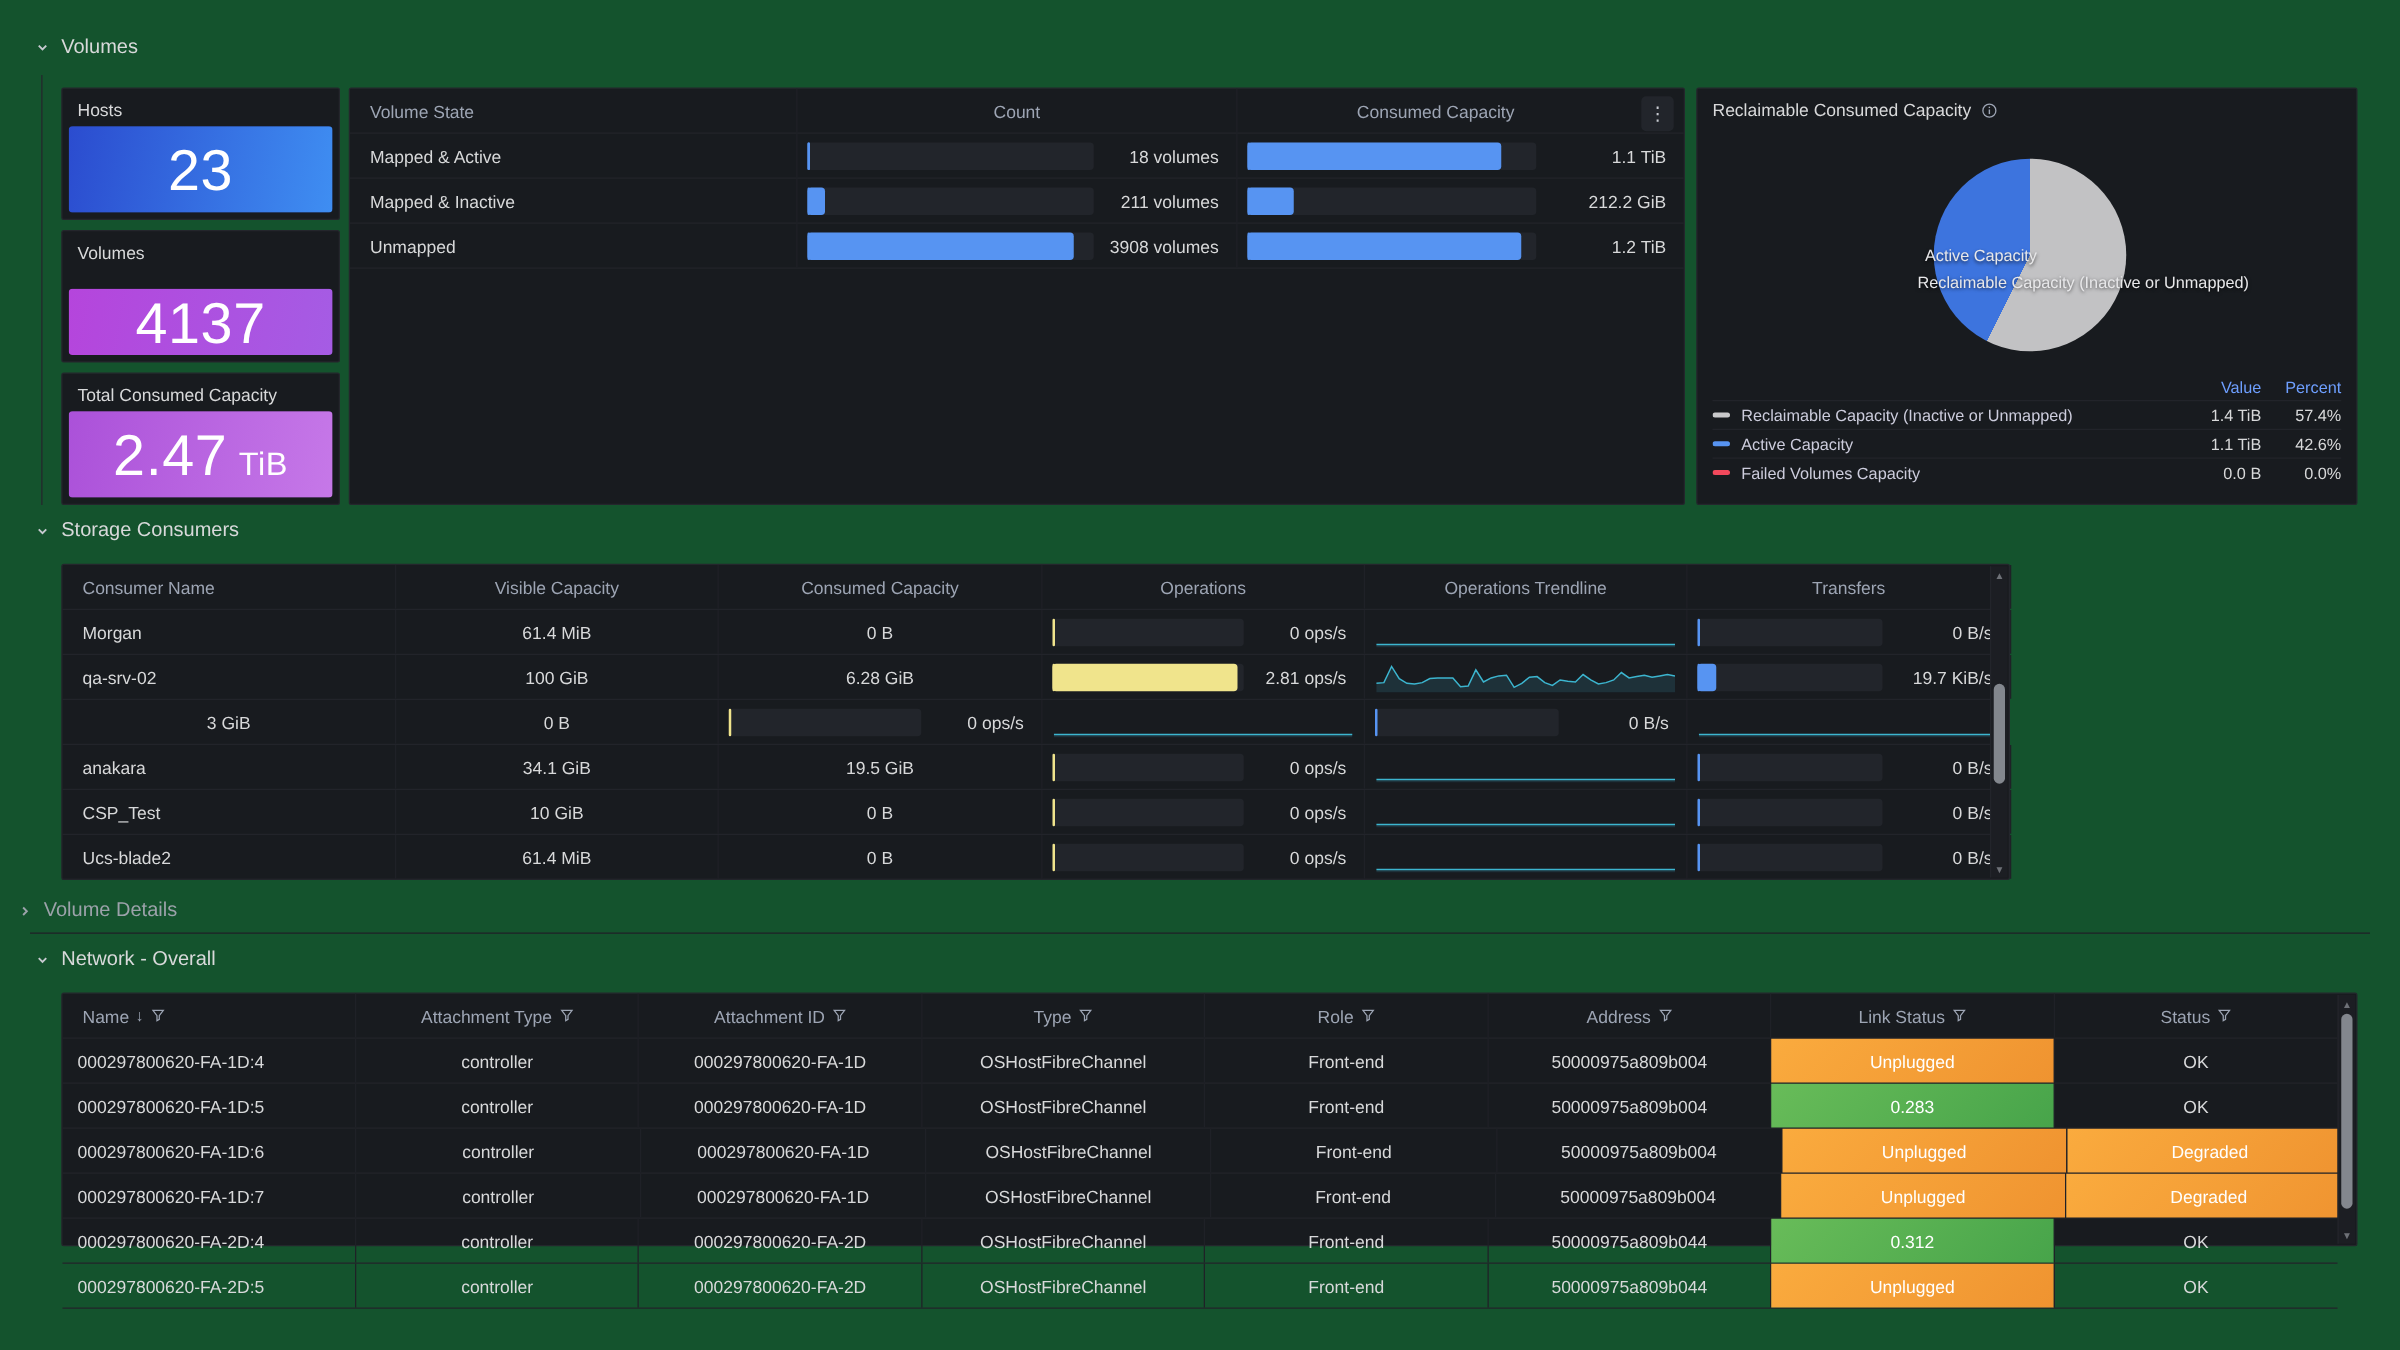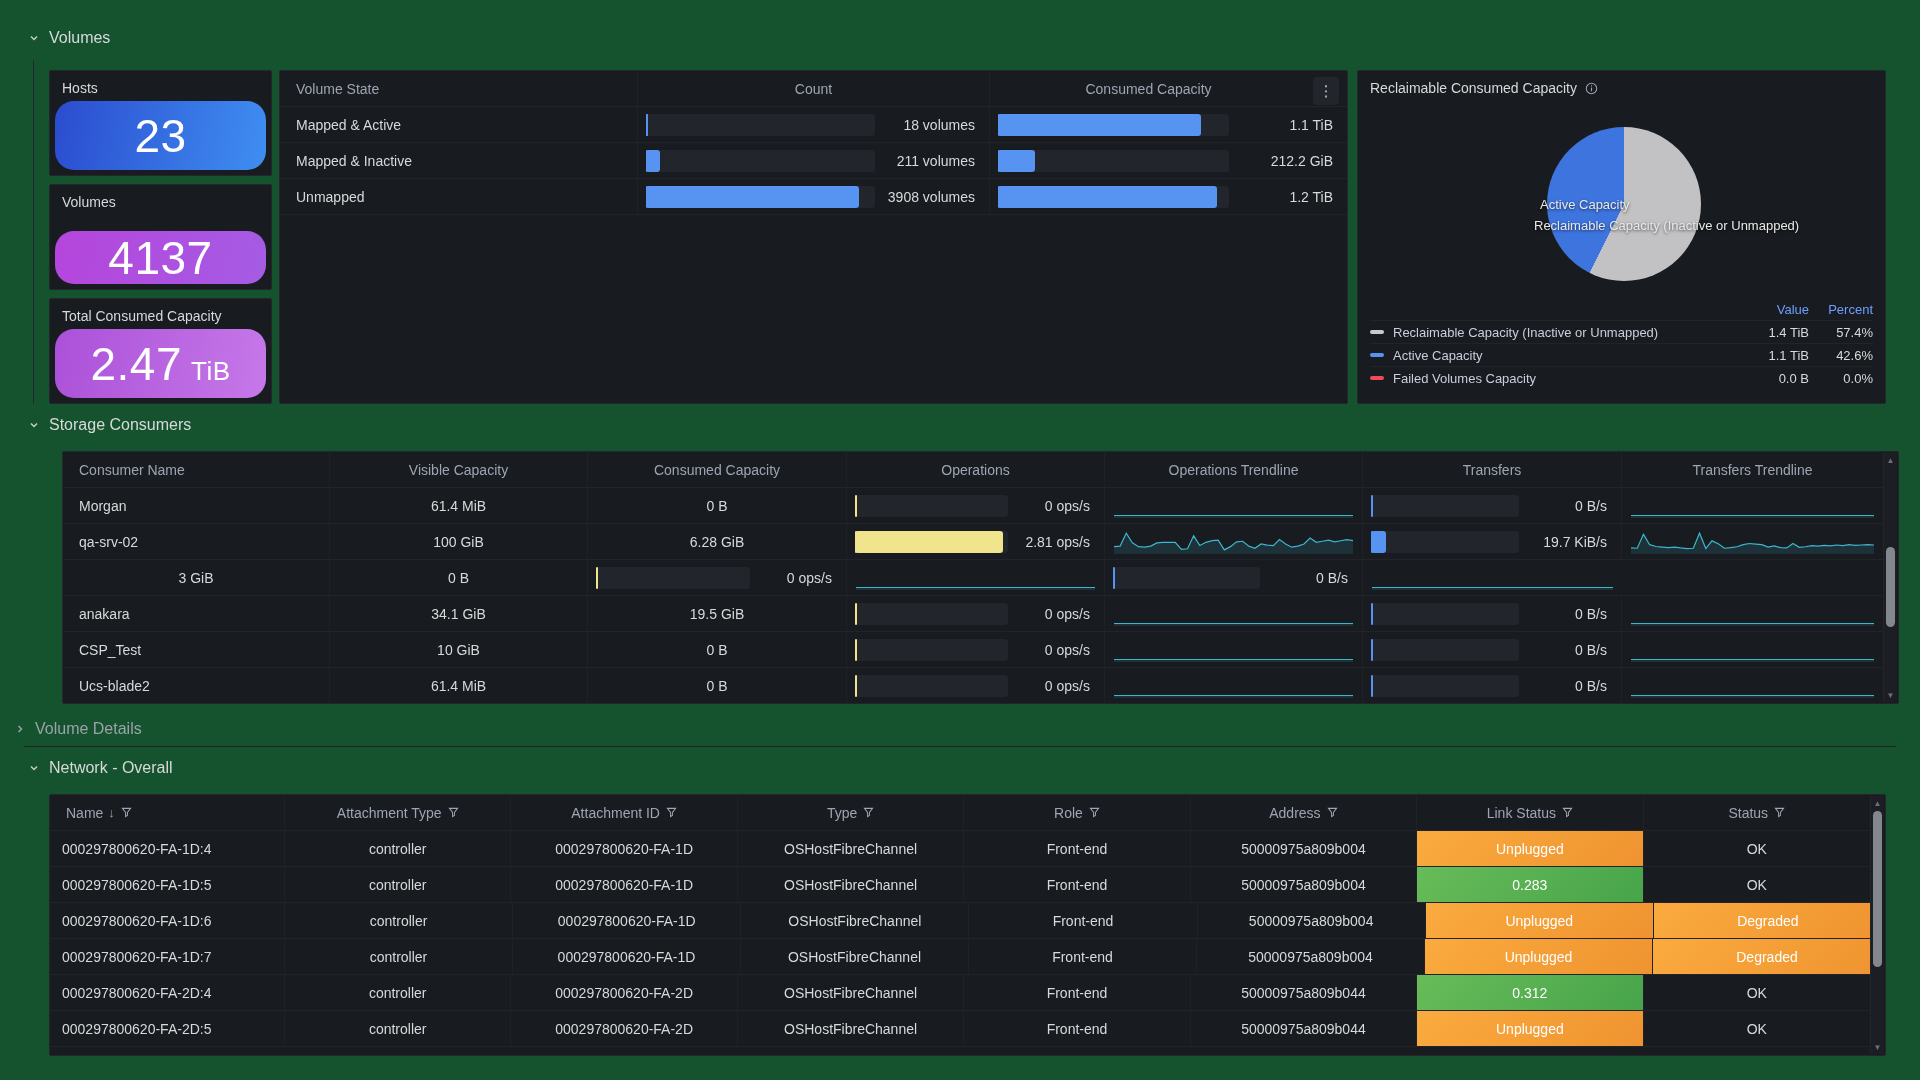--- a/index.html
+++ b/index.html
@@ -13,21 +13,21 @@
   .ptitle { display:flex; align-items:center; gap:8px; padding:9px 12px; font-size:14px; font-weight:500; color:#D8D9DA; }
 
   
   .rowhdr { position:absolute; display:flex; align-items:center; gap:9px; font-size:16px; font-weight:500; color:#D8D9DA; cursor:pointer; }
   .rowhdr.dim { color:#9CA2AA; }
   .vline { position:absolute; width:1px; background:#24272D; }
 
   
   .stat-block { position:absolute; left:5px; right:5px; top:30px; bottom:5px; border-radius:3px;
     display:flex; align-items:center; justify-content:center; }
-  .stripes { background-image:repeating-linear-gradient(125deg, rgba(255,255,255,0.04) 0 16px, rgba(255,255,255,0) 16px 34px);border-radius:19px; }
+  .stripes { background-image:repeating-linear-gradient(125deg, rgba(255,255,255,0.04) 0 16px, rgba(255,255,255,0) 16px 34px); }
   .g-blue  { background-color:#2D50D0; background-image:linear-gradient(100deg,#2B4CCF 0%,#3F8EF2 100%); }
   .g-mag   { background-color:#B445DC; background-image:linear-gradient(100deg,#B545DC 0%,#A55CE4 100%);margin-top:16px; }
   .g-pur   { background-color:#AB51D9; background-image:linear-gradient(100deg,#AB51D9 0%,#C678E8 100%); }
   .stat-val { font-size:46px; font-weight:500; color:#fff; letter-spacing:0.5px; display:flex; align-items:baseline; gap:9px; }
   .stat-val .unit { font-size:26px; font-weight:500; }
 
   
   .thead { display:grid; height:36px; border-bottom:1px solid #22242A; }
   .trow  { display:grid; height:36px; border-bottom:1px solid #22242A; }
   .cell  { display:flex; align-items:center; justify-content:center; font-size:14px; color:#D8D9DA;
@@ -231,21 +231,21 @@
 
   <div class="rowhdr" style="left:28px; top:416px;">
     <span class="icon">
       <svg width="12" height="12" viewBox="0 0 12 12">
           <polyline points="3,4.5 6,7.5 9,4.5" fill="none" stroke="#C7CAD0" stroke-width="1.5"></polyline>
         </svg>
     </span>
     <span>Storage Consumers</span>
   </div>
 
-  <div class="panel" style="left:62px; top:451px; width:1837px; height:253px;">
+  <div class="panel" style="left:49px; top:451px; width:1559px; height:253px;">
     <div class="thead" style="grid-template-columns:267px 258px 259px 258px 258px 259px 1fr; margin-right:15px;">
       <div class="cell hcell name">Consumer Name</div>
       <div class="cell hcell">Visible Capacity</div>
       <div class="cell hcell">Consumed Capacity</div>
       <div class="cell hcell">Operations</div>
       <div class="cell hcell">Operations Trendline</div>
       <div class="cell hcell">Transfers</div>
       <div class="cell hcell last">Transfers Trendline</div>
     </div>
 
@@ -466,21 +466,21 @@
 
   <div class="rowhdr" style="left:28px; top:759px;">
     <span class="icon">
       <svg width="12" height="12" viewBox="0 0 12 12">
           <polyline points="3,4.5 6,7.5 9,4.5" fill="none" stroke="#C7CAD0" stroke-width="1.5"></polyline>
         </svg>
     </span>
     <span>Network - Overall</span>
   </div>
 
-  <div class="panel" style="left:49px; top:794px; width:1837px; height:262px;">
+  <div class="panel" style="left:49px; top:794px; width:1837px; height:203px;">
     <div class="thead" style="grid-template-columns:235px repeat(7, 1fr); margin-right:15px;">
       <div class="cell hcell name">
         <span>Name</span>
         <span class="sort-arrow">↓</span>
         <span class="icon hgap">
             <svg width="11" height="11" viewBox="0 0 12 12">
               <path d="M1.5 1.5h9L7 6v3.2l-2 1.2V6L1.5 1.5z" fill="none" stroke="#9DA5B4" stroke-width="1.1"></path>
             </svg>
           </span>
       </div>

